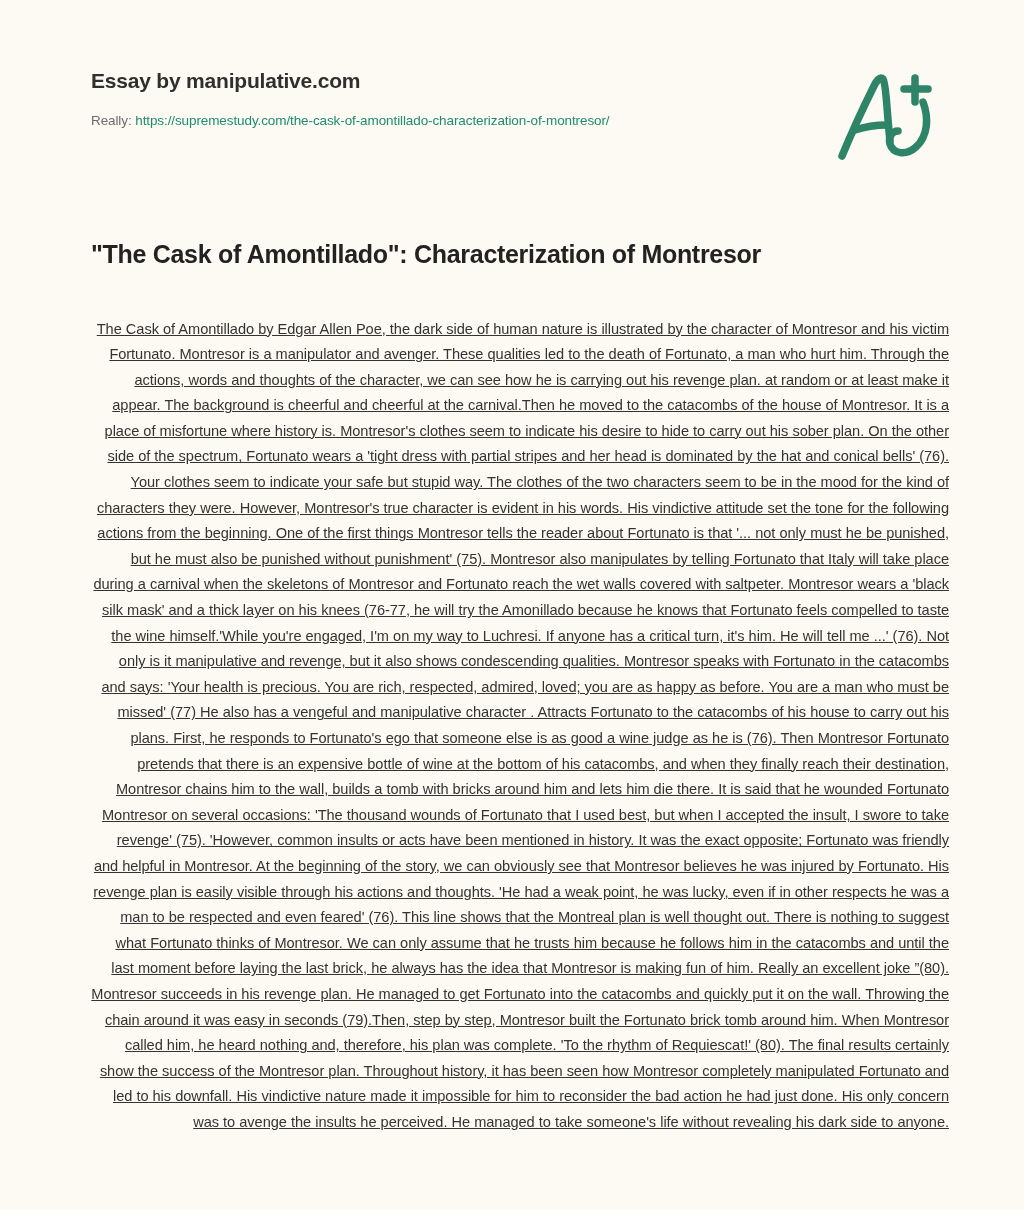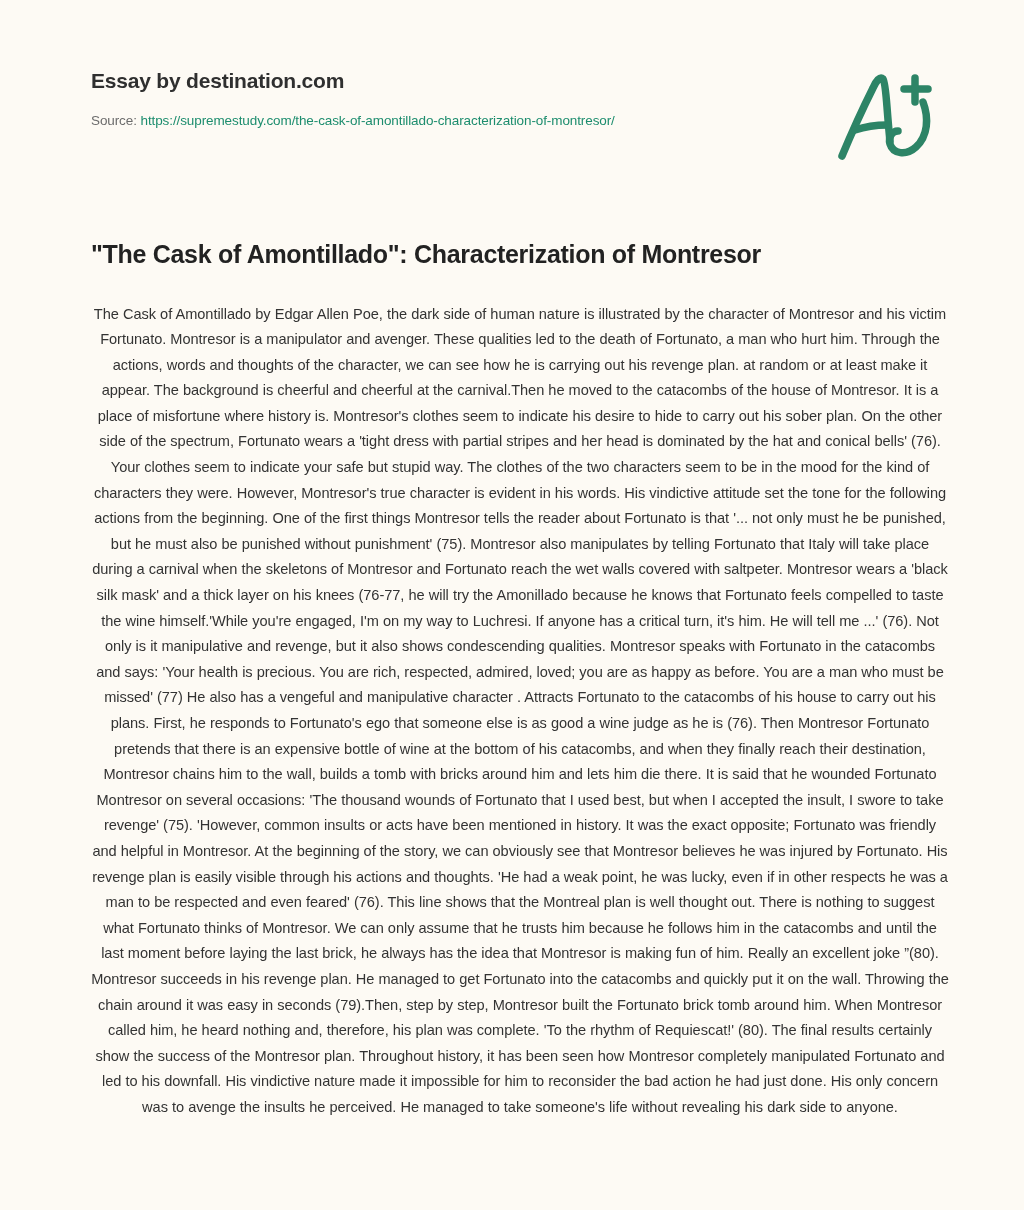--- a/index.html
+++ b/index.html
@@ -69,42 +69,43 @@
   .article-title {
     font-size: 25px;
     font-weight: bold;
     line-height: 1.3;
     color: #222222;
     margin: 0;
     padding-top: 98px;
     letter-spacing: -0.3px;
   }
   .article-body {
-    margin-top: 31px;
+    margin-top: 46px;
     font-size: 14.6px;
     line-height: 25.6px;
     color: #333333;
-    text-align: center;
+    text-align: right;
     letter-spacing: -0.05px;
     word-spacing: 0.1px;
+    text-decoration: underline;
   }
   .article-body p {
     margin: 0;
   }
 </style>
 </head>
 <body>
 
 <div class="page">
 
   <div class="header">
-    <h1 class="site-title">Essay by destination.com</h1>
+    <h1 class="site-title">Essay by manipulative.com</h1>
 
     <div class="source-line">
-      <span class="source-label">Source:</span>
+      <span class="source-label">Really:</span>
       <a class="source-url" href="#">https://supremestudy.com/the-cask-of-amontillado-characterization-of-montresor/</a>
     </div>
 
     <div class="logo">
       <svg width="120" height="110" viewBox="0 0 120 110" aria-hidden="true">
         <g fill="none" stroke="#2d8466" stroke-width="7.5" stroke-linecap="round" stroke-linejoin="round">
 
           <path d="M14 94 C 19 82, 34 48, 45 26 C 48 19, 52 14, 55 17 C 57 20, 58 32, 59 45 C 60 58, 61 70, 62 79"></path>
           <path d="M27 68 C 36 65, 49 63, 59 63"></path>
 

